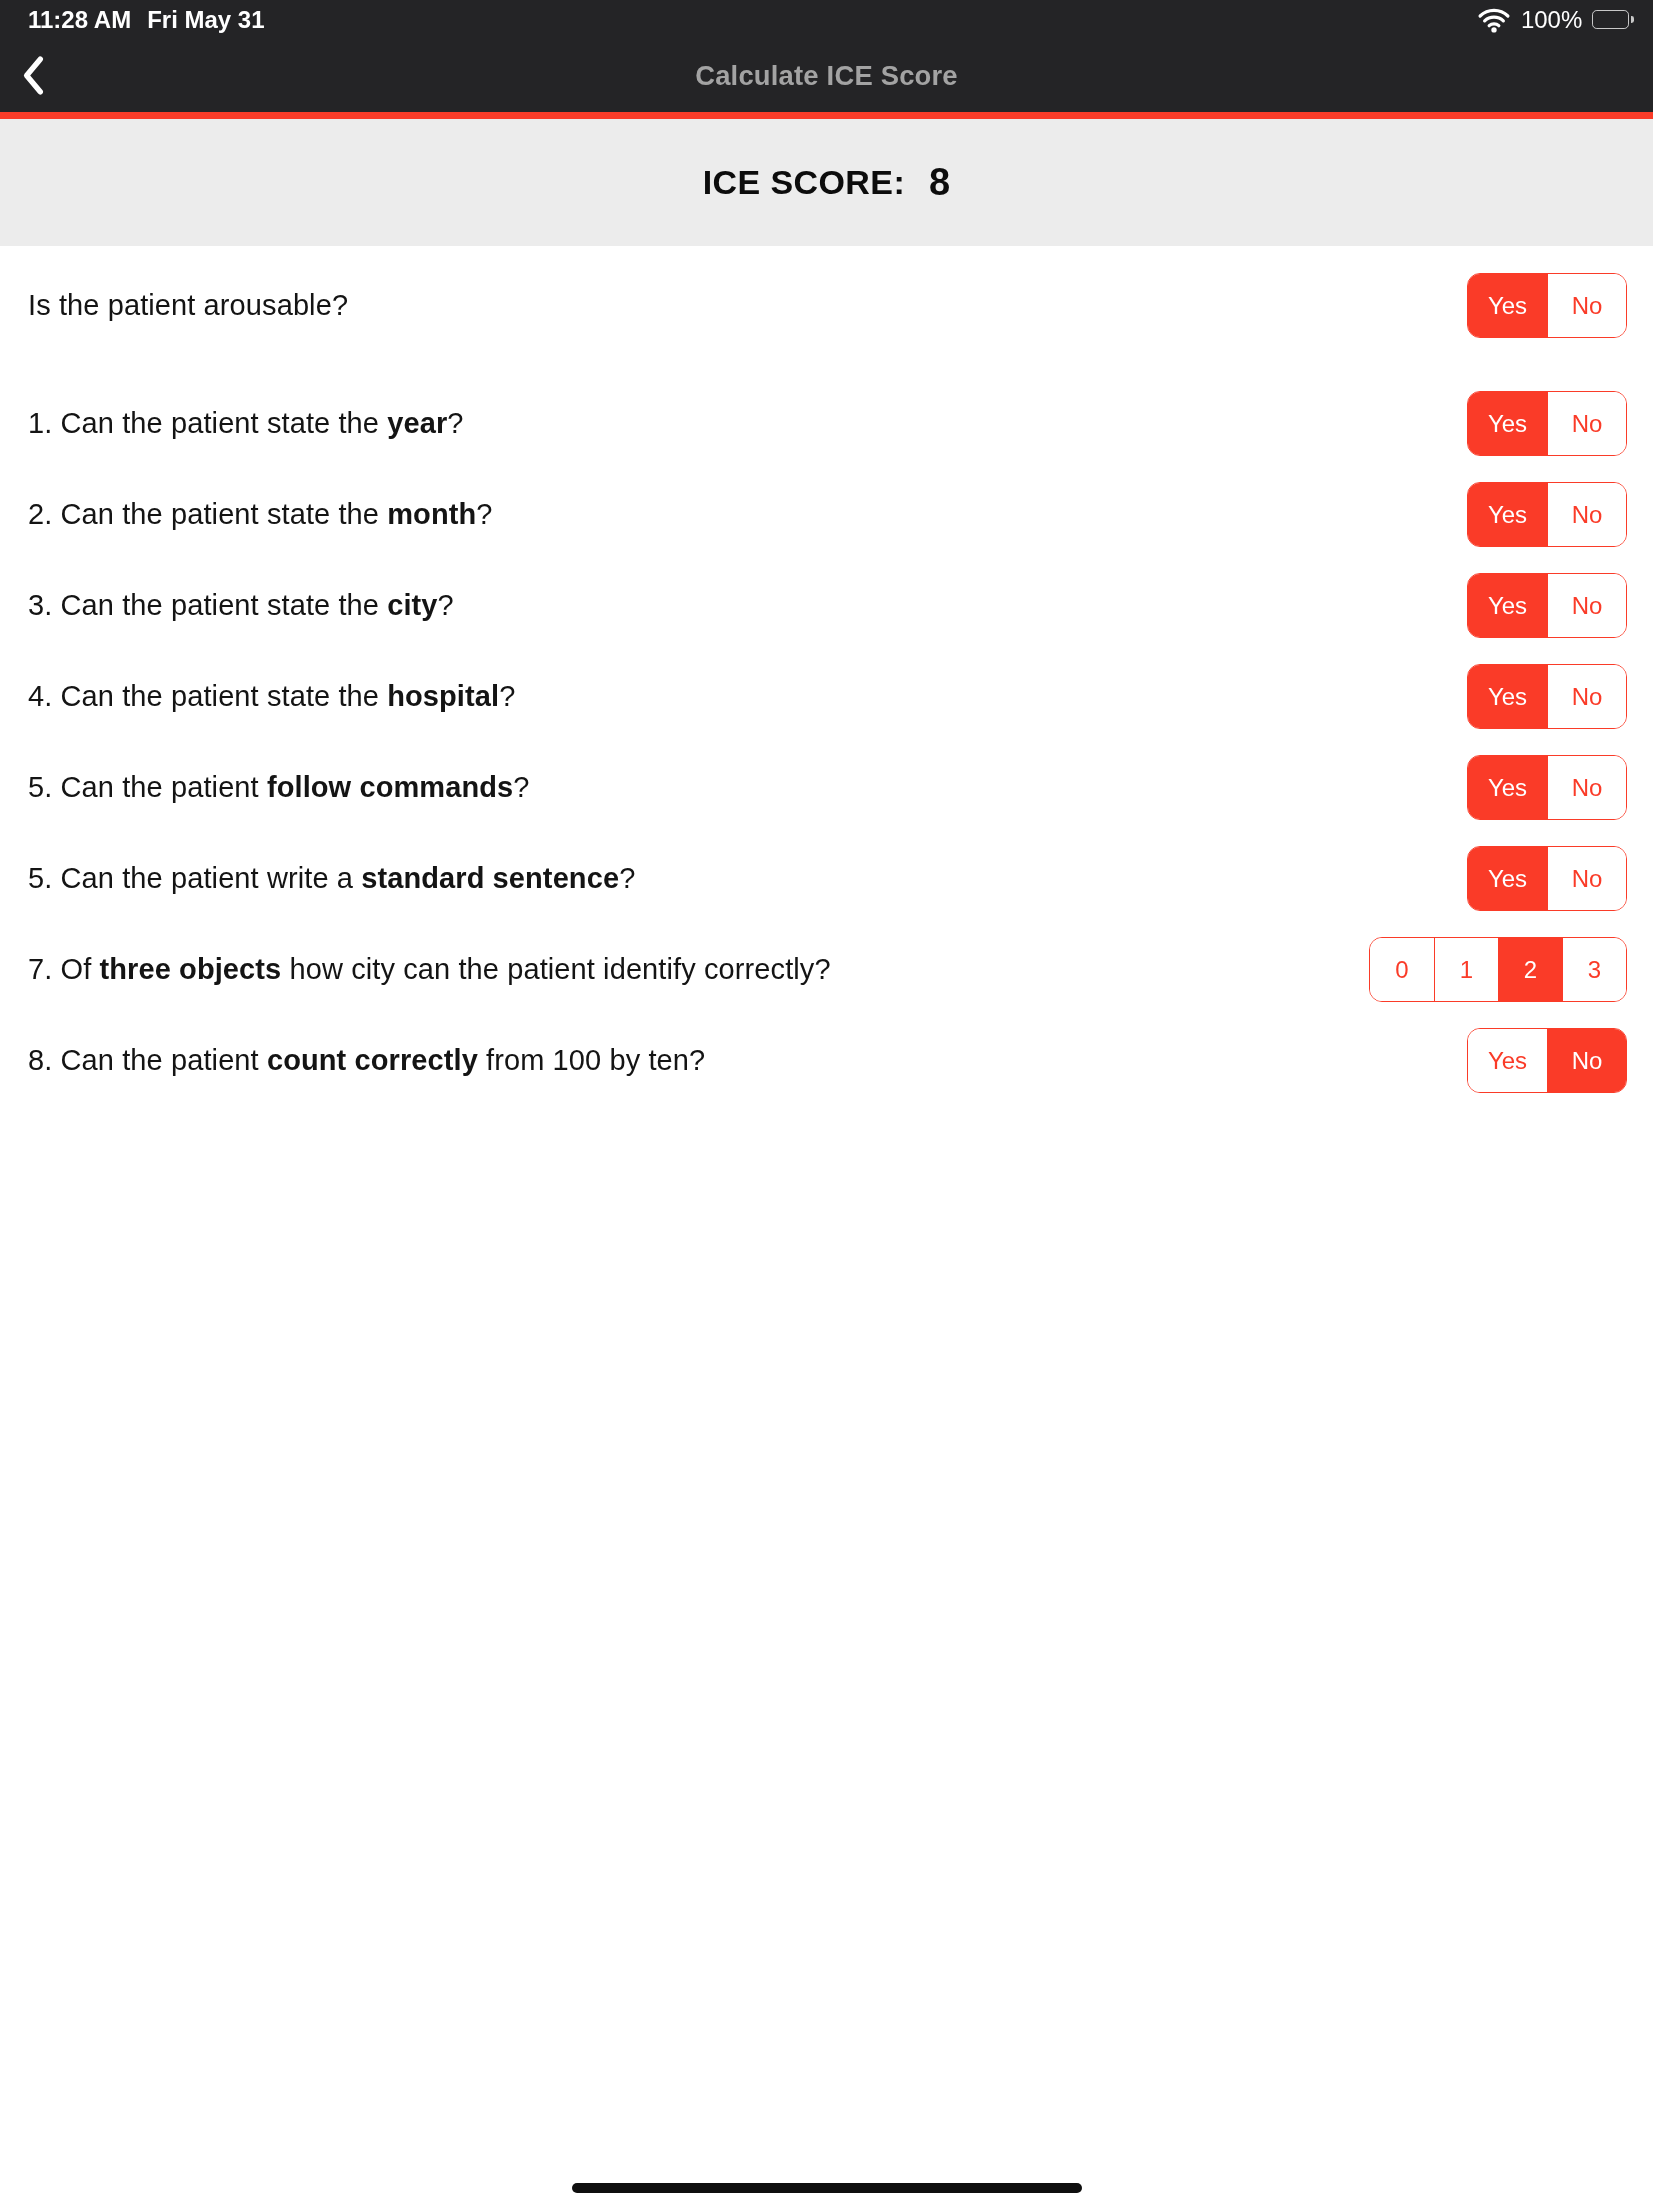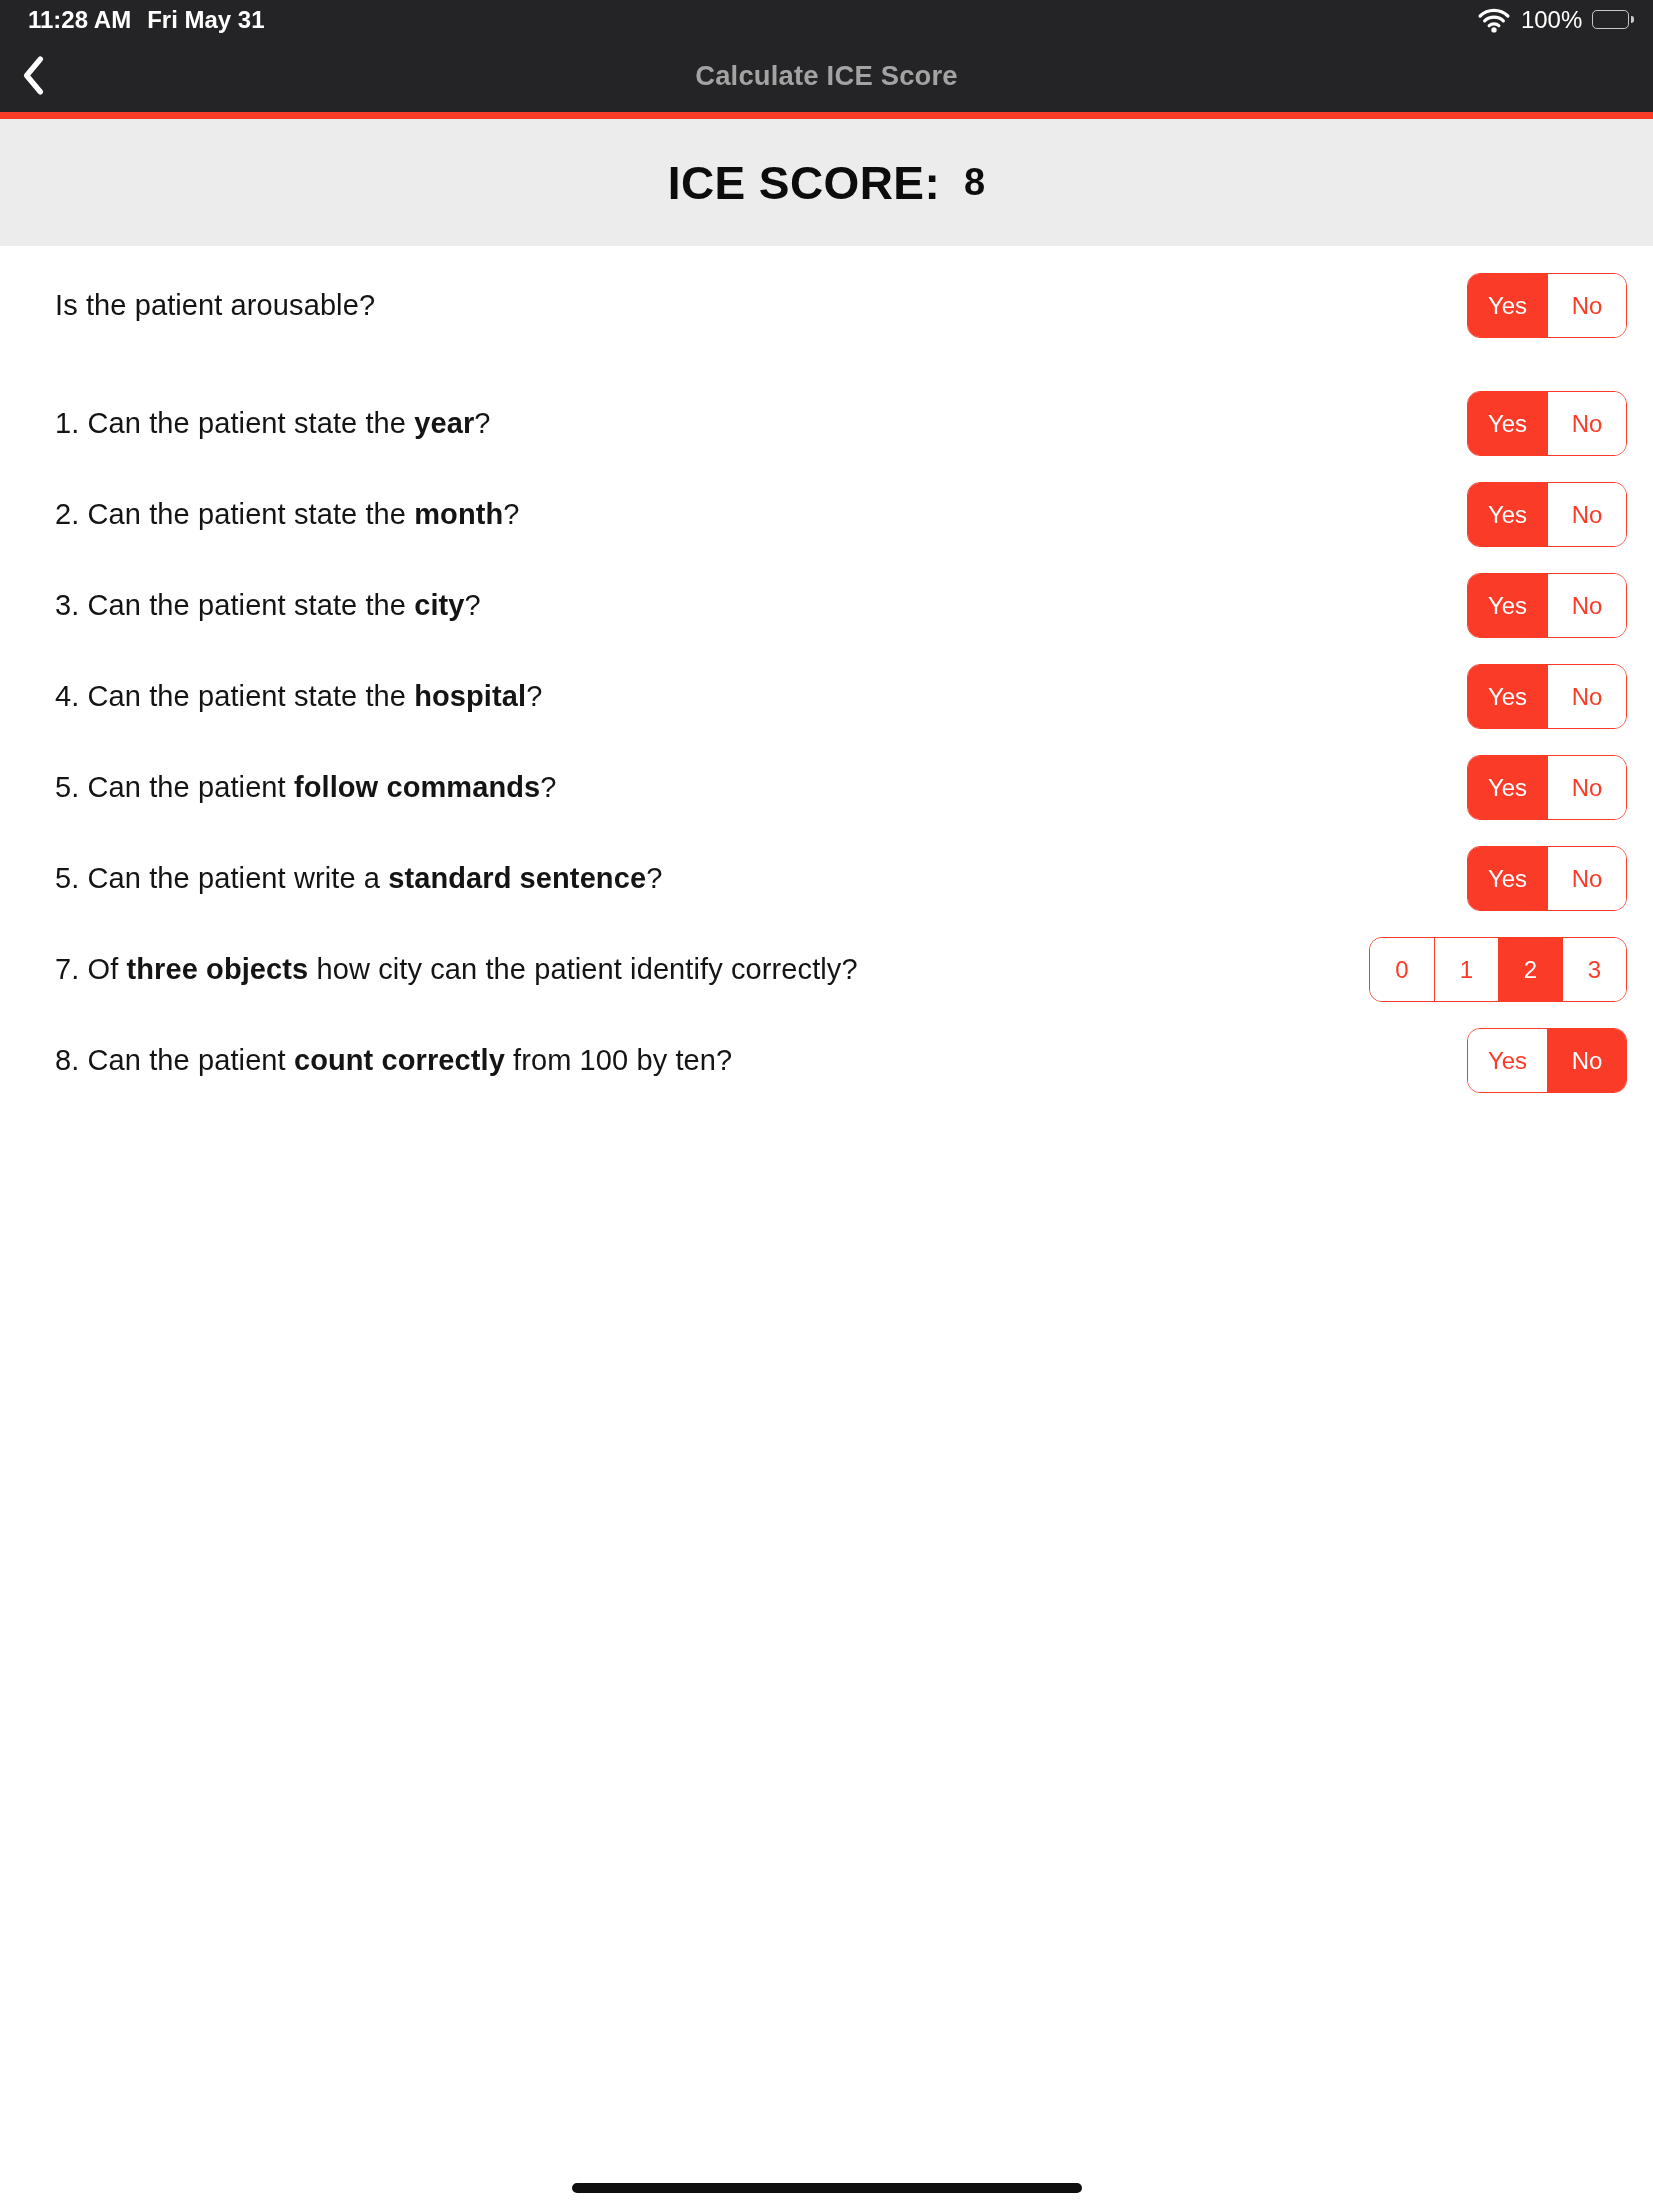--- a/index.html
+++ b/index.html
@@ -71,35 +71,34 @@
   }
 
   
   .score-header {
     position: absolute; top: 119px; left: 0;
     width: 1653px; height: 127px;
     background: var(--header-bg, #ECECEC);
     display: flex; align-items: center; justify-content: center;
     color: #0c0c0c;
   }
-  .score-label { font-size: 46px; font-weight: 700; letter-spacing: 0.4px; }
+  .score-label { font-size: 34px; font-weight: 700; letter-spacing: 0.4px; }
   .score-value { font-size: 38px; font-weight: 700; margin-left: 24px; }
 
   
   .questions {
     position: absolute; top: 246px; left: 0;
     width: 1653px;
     padding-top: 27px;
   }
   .row {
     height: 65px;
     margin-bottom: 26px;
     display: flex; align-items: center; justify-content: space-between;
     padding: 0 26px 0 28px;
-    margin-left: 27px;
   }
   .row.first-gap { margin-bottom: 53px; }
   .q-text {
     font-size: 29px; color: #141414;
     white-space: nowrap;
     letter-spacing: 0.1px;
   }
   .q-bold { font-weight: 700; }
 
   .control {

